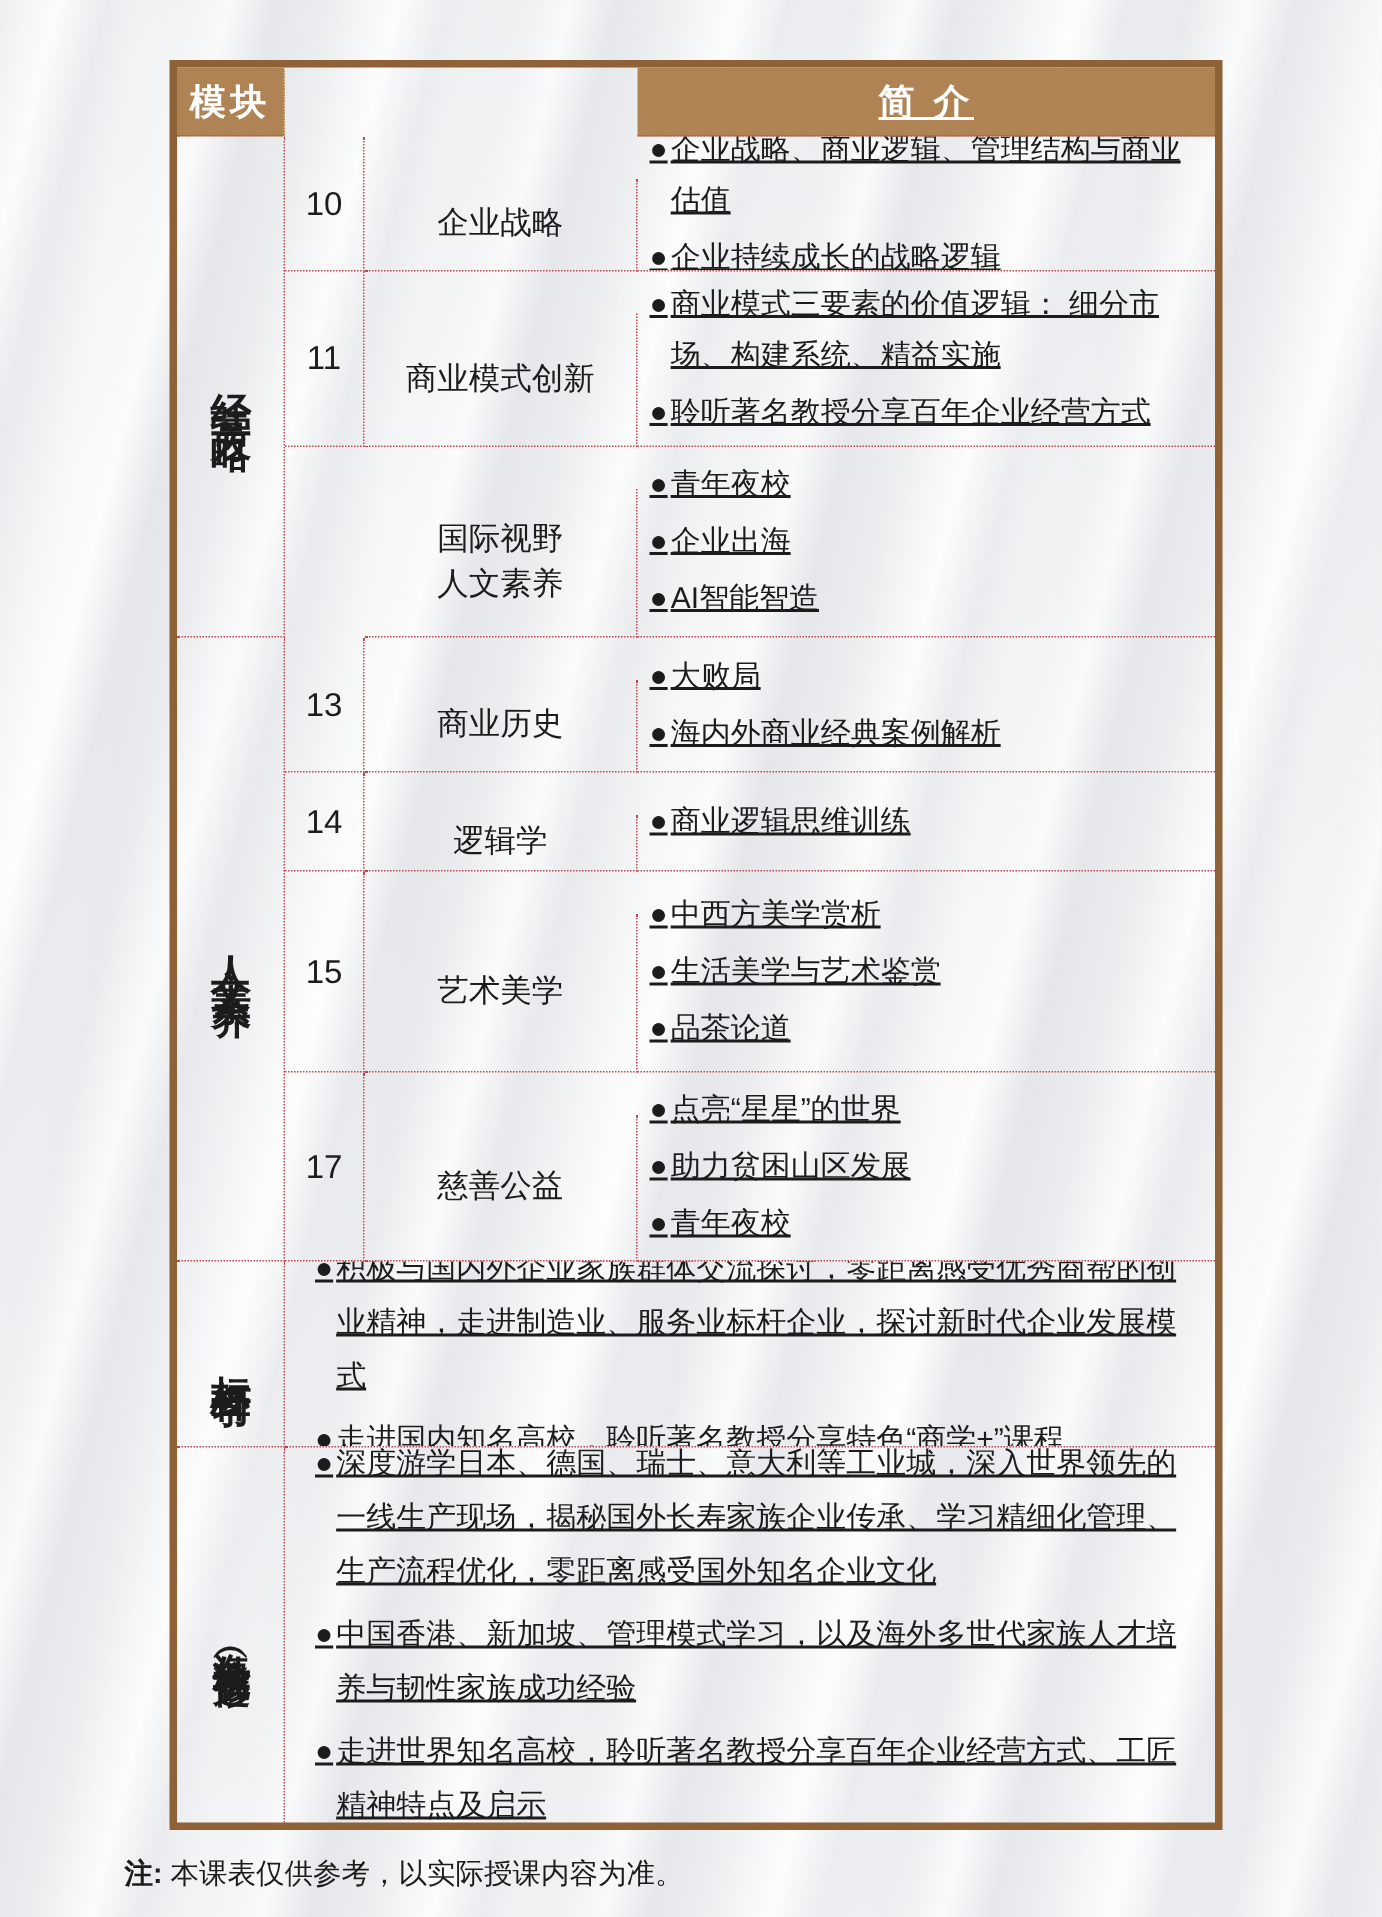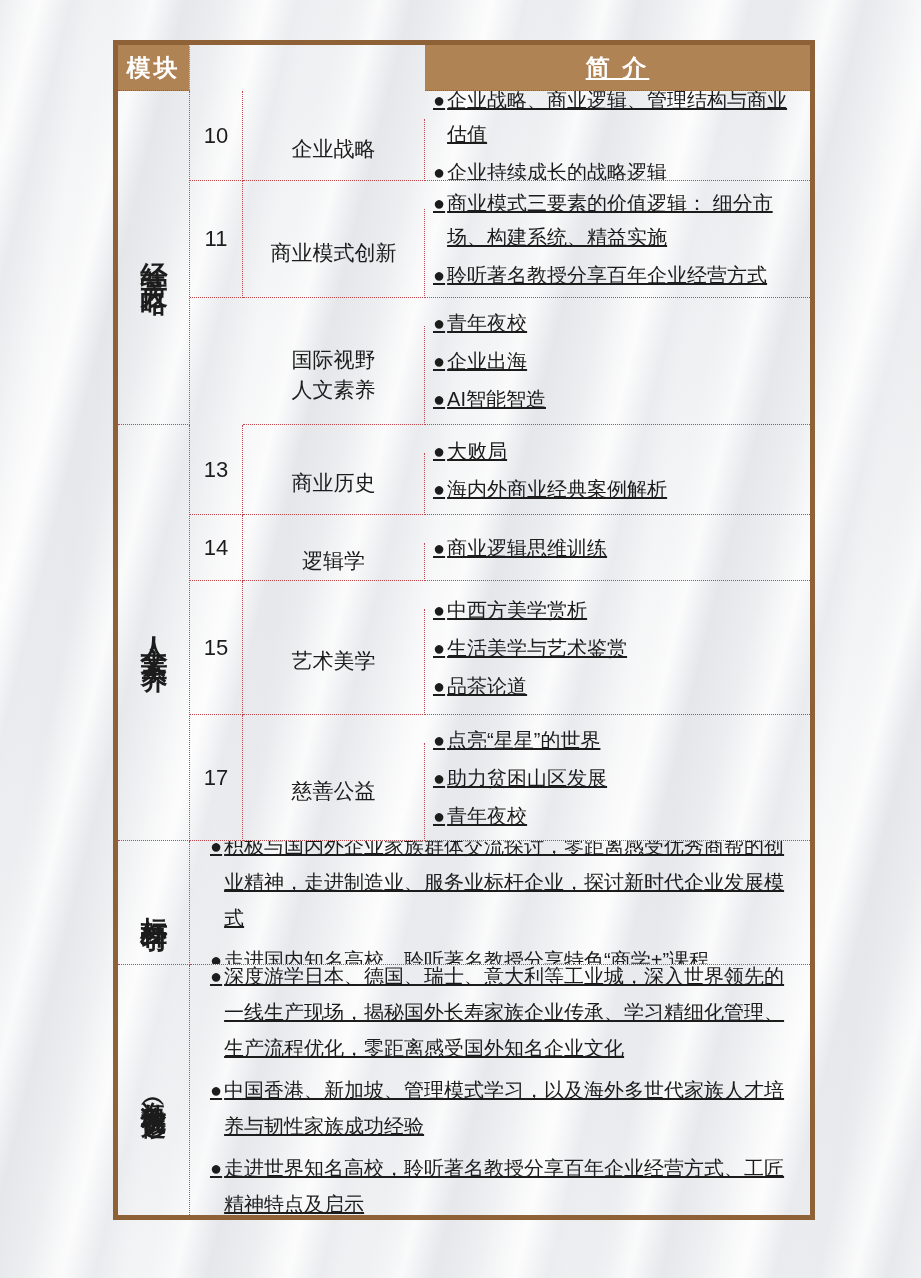--- a/index.html
+++ b/index.html
@@ -241,14 +241,18 @@
           <span class="btext">中国香港、新加坡、管理模式学习，以及海外多世代家族人才培养与韧性家族成功经验</span>
         </div>
       <div class="bullet">
           <span class="blt">●</span>
           <span class="btext">走进世界知名高校，聆听著名教授分享百年企业经营方式、工匠精神特点及启示</span>
         </div>
     </div>
 
   </div>
 
+  <div class="footnote">
+    <span class="prefix">注:</span>
+    <span>本课表仅供参考，以实际授课内容为准。</span>
+  </div>
 
 </div>
 
 </body></html>

